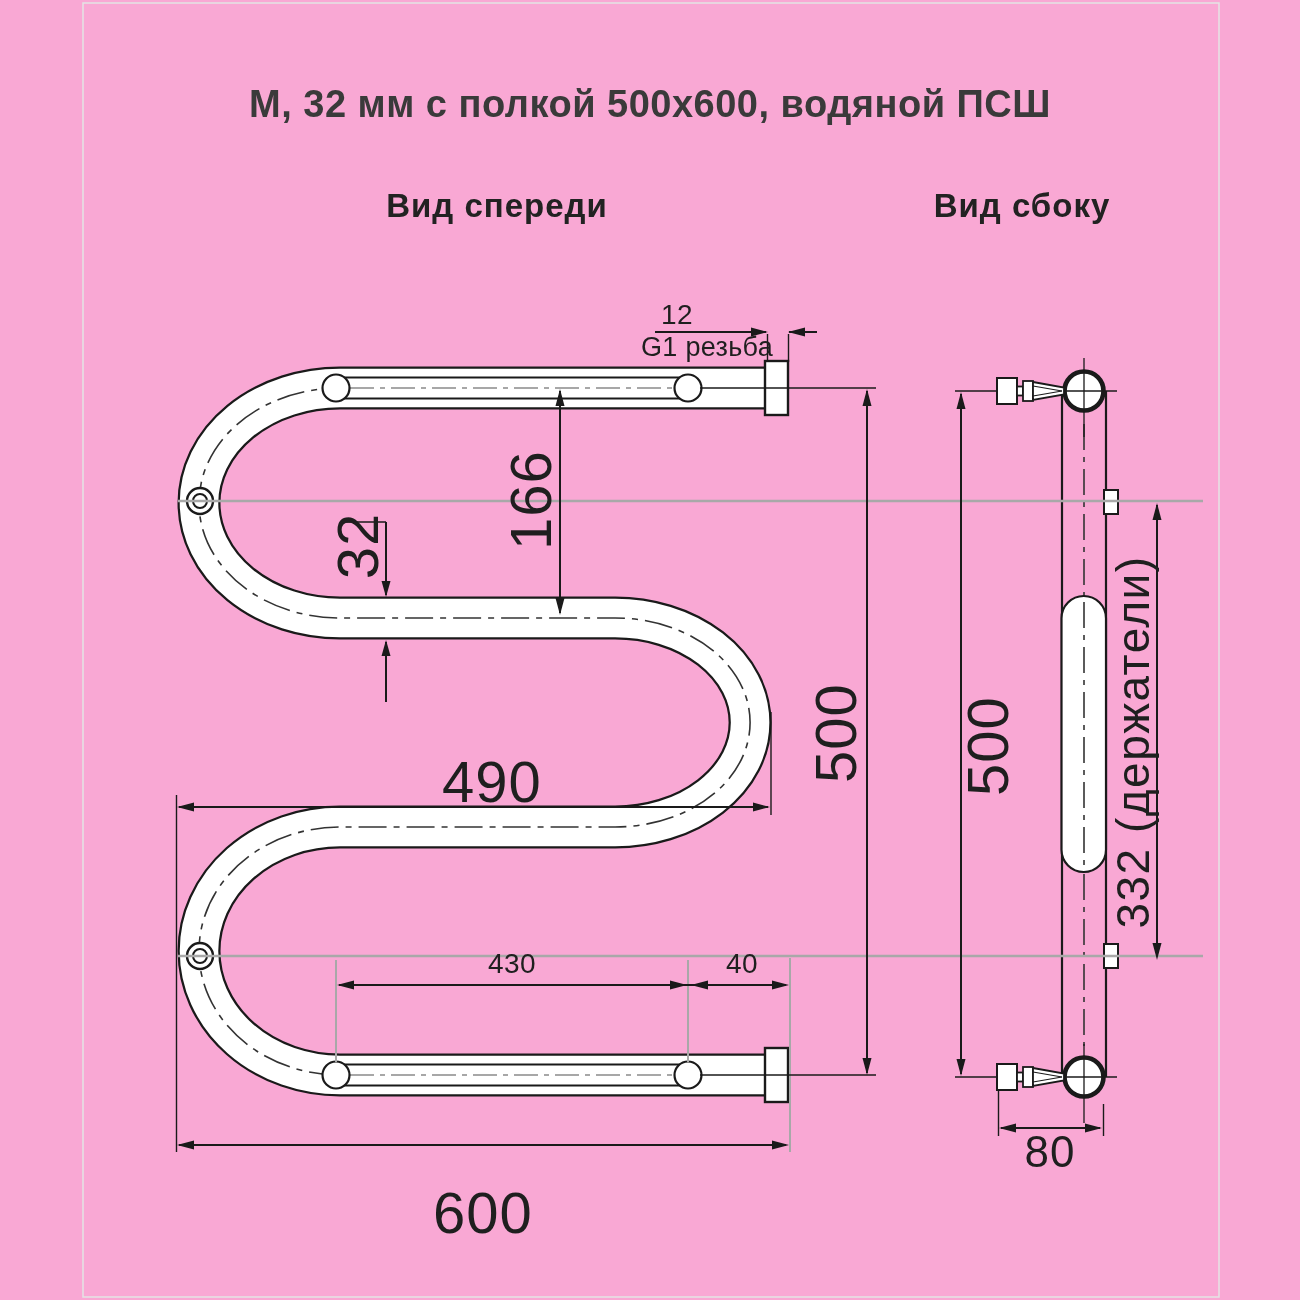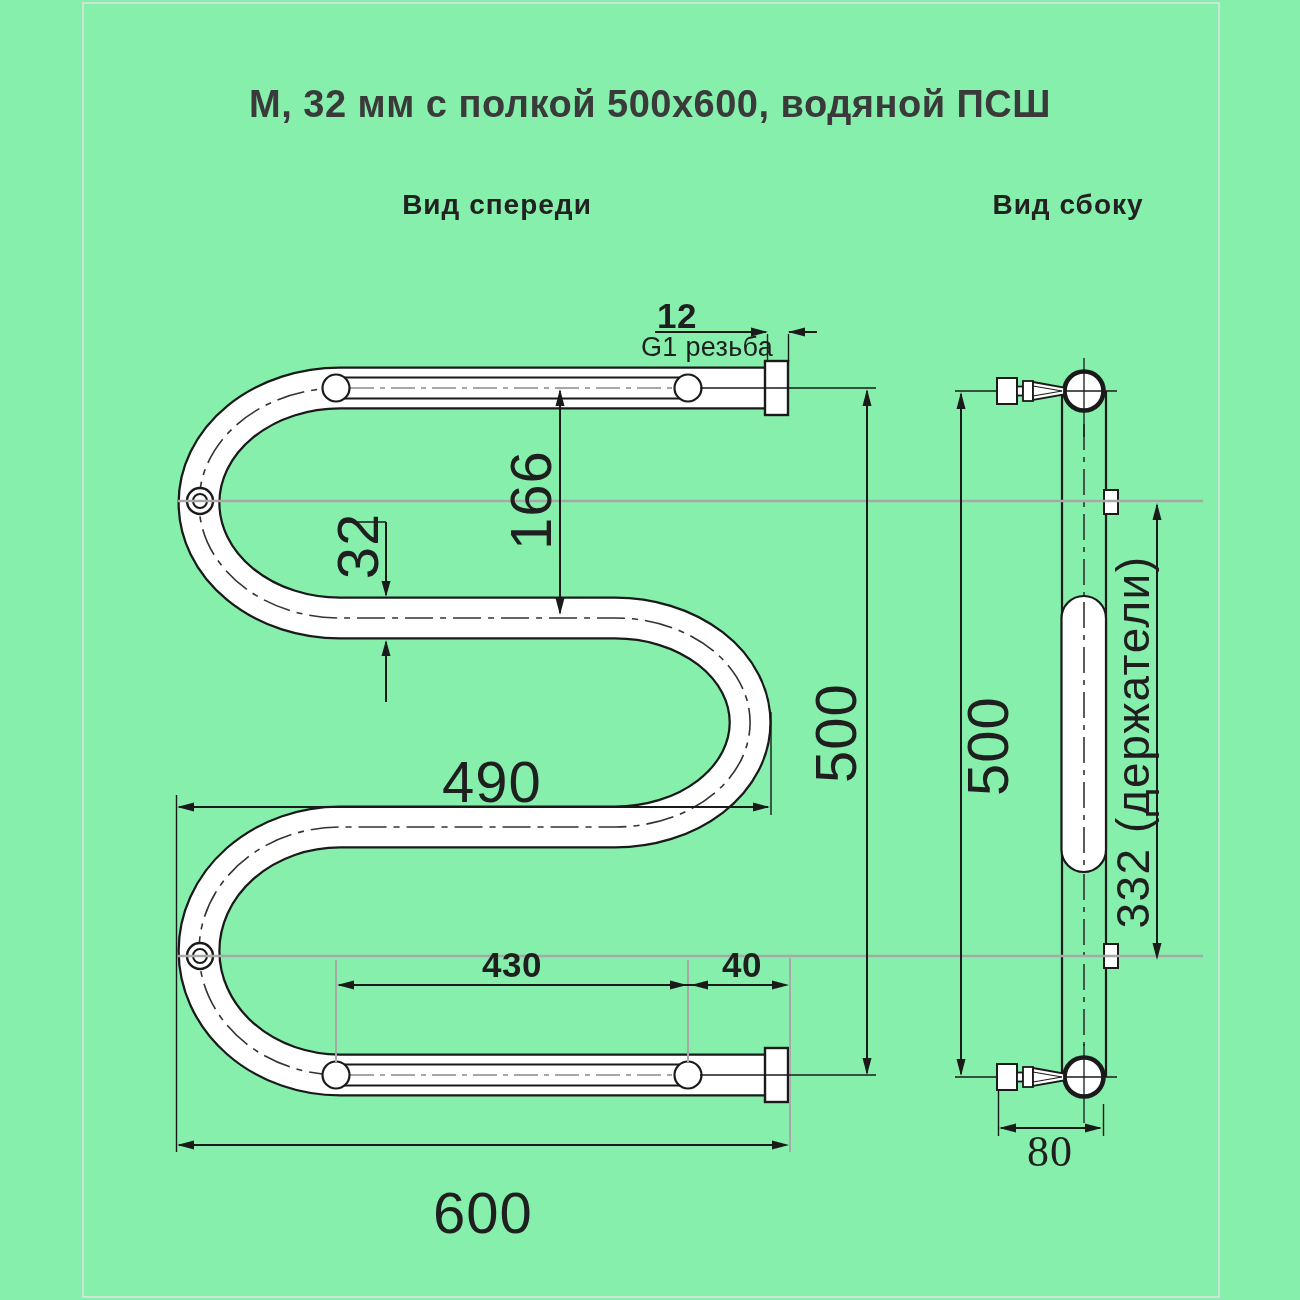--- a/index.html
+++ b/index.html
@@ -1,26 +1,26 @@
 <!DOCTYPE html>
 <html><head>
 <meta charset="utf-8">
 <style>
   html,body{margin:0;padding:0;background:#ffffff;width:1300px;height:1300px;overflow:hidden;}
-  #stage{position:relative;width:1300px;height:1300px;background:#86efac;
+  #stage{position:relative;width:1300px;height:1300px;background:#f9a8d4;
          font-family:"Liberation Sans", sans-serif;color:#1f1f1f;}
   #drawing{position:absolute;left:0;top:0;}
   .lbl{position:absolute;white-space:nowrap;transform:translate(-50%,-50%);
        color:#1f1f1f;line-height:1;}
   .rot{transform:translate(-50%,-50%) rotate(-90deg);}
   .title{font-size:38px;font-weight:bold;color:#3a3a3a;letter-spacing:.5px;}
-  .viewlbl{font-size:28px;font-weight:bold;color:#222;letter-spacing:1px;}
+  .viewlbl{font-size:33px;font-weight:bold;color:#222;letter-spacing:1px;}
   .dim-big{font-size:58px;letter-spacing:1px;}
   .dim-med{font-size:44px;letter-spacing:1px;}
-  .dim-sm{font-size:35px;letter-spacing:.5px;font-weight:bold;}
+  .dim-sm{font-size:28px;letter-spacing:.5px;}
   .dim-xs{font-size:27px;letter-spacing:.3px;}
   .dim-holders{font-size:46px;letter-spacing:1.5px;}
 </style>
 </head>
 <body>
 
 <div id="stage">
 
   <svg id="drawing" width="1300" height="1300" viewBox="0 0 1300 1300">
 
@@ -182,29 +182,29 @@
         <line x1="998.5" y1="1090" x2="998.5" y2="1136" stroke-width="1.4"></line>
         <line x1="1103.5" y1="1104" x2="1103.5" y2="1136" stroke-width="1.4"></line>
         <polygon points="999,1128 1016,1123.5 1016,1132.5" stroke="none"></polygon>
         <polygon points="1102,1128 1085,1123.5 1085,1132.5" stroke="none"></polygon>
       </g>
     </g>
   </svg>
 
   <div class="lbl title" style="left:650px;top:104px;">М, 32 мм с полкой 500х600, водяной ПСШ</div>
   <div class="lbl viewlbl" style="left:497px;top:205px;">Вид спереди</div>
-  <div class="lbl viewlbl" style="left:1022px;top:205px;margin-left:46px;">Вид сбоку</div>
+  <div class="lbl viewlbl" style="left:1022px;top:205px;">Вид сбоку</div>
 
   <div class="lbl dim-sm" style="left:677px;top:315px;">12</div>
   <div class="lbl dim-xs" style="left:707px;top:347px;">G1 резьба</div>
   <div class="lbl dim-big rot" style="left:531px;top:500px;">166</div>
   <div class="lbl dim-big rot" style="left:358px;top:546px;">32</div>
   <div class="lbl dim-big" style="left:492px;top:770px;margin-top:12px;">490</div>
   <div class="lbl dim-sm" style="left:512px;top:964px;">430</div>
   <div class="lbl dim-sm" style="left:742px;top:964px;">40</div>
   <div class="lbl dim-big" style="left:483px;top:1213px;">600</div>
   <div class="lbl dim-big rot" style="left:836px;top:733px;">500</div>
 
   <div class="lbl dim-big rot" style="left:988px;top:746px;">500</div>
   <div class="lbl dim-holders rot" style="left:1133px;top:742px;">332 (держатели)</div>
-  <div class="lbl dim-med" style="left:1050px;top:1152px;font-family:Liberation Serif, serif;">80</div>
+  <div class="lbl dim-med" style="left:1050px;top:1152px;">80</div>
 
 </div>
 
 </body></html>

